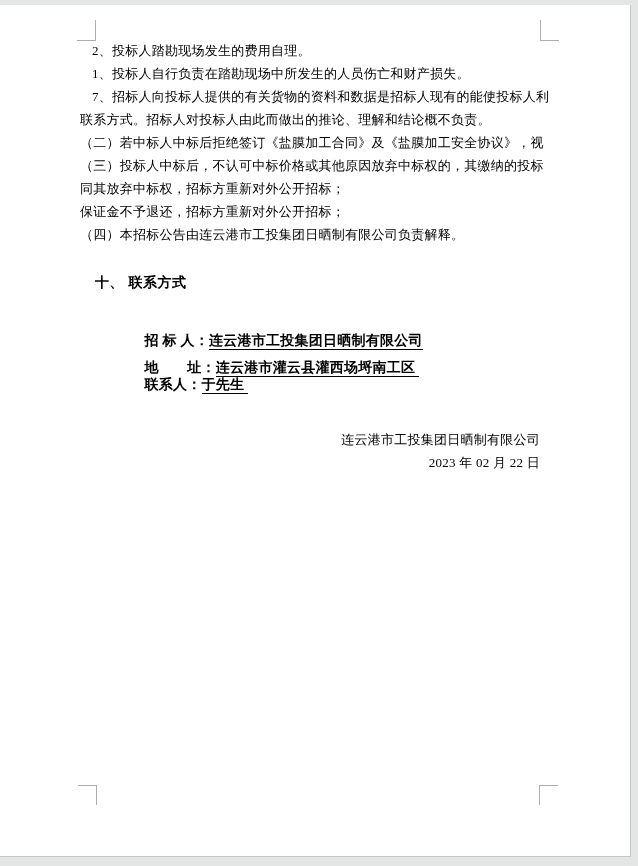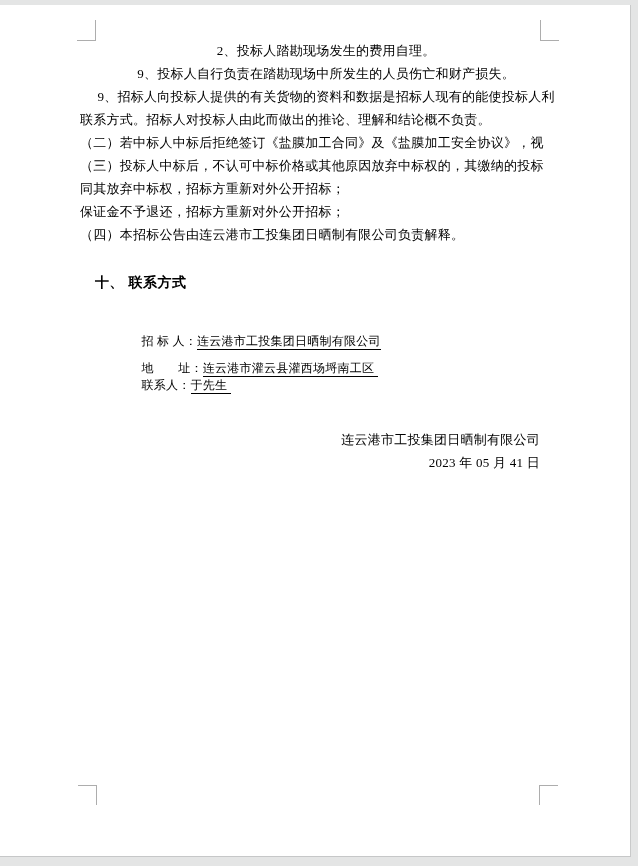--- a/index.html
+++ b/index.html
@@ -24,32 +24,32 @@
   .mark.tr{left:540px;top:15px;width:18px;height:20px;border-left:1px solid #adadad;border-bottom:1px solid #adadad;}
   .mark.bl{left:78px;top:780px;width:18px;height:19px;border-right:1px solid #adadad;border-top:1px solid #adadad;}
   .mark.br{left:539px;top:780px;width:18px;height:19px;border-left:1px solid #adadad;border-top:1px solid #adadad;}
 
   .body-text{position:absolute;left:80px;top:34px;width:480px;}
   .line{
     height:23px;line-height:23px;
     font-size:13px;letter-spacing:0.25px;
     white-space:pre;
   }
-  .line.indent{padding-left:12px;text-align:center;}
+  .line.indent{padding-left:12px;}
 
   .heading{
     position:absolute;left:95px;top:266px;margin:0;
     font-family:"Liberation Sans","DejaVu Sans",sans-serif;
     font-size:14px;font-weight:bold;letter-spacing:0.5px;
     line-height:23px;white-space:pre;
   }
 
   .contact-row{
     position:absolute;left:122px;height:20px;line-height:20px;
-    font-size:12px;letter-spacing:0.25px;white-space:pre;
+    font-size:14px;letter-spacing:0.25px;white-space:pre;font-weight:bold;
   }
   .contact-row.r0{top:306px;}
   .contact-row.r1{top:333px;}
   .contact-row.r2{top:350px;text-align:center;}
   .contact-row.r3{top:384px;}
   .underlined{border-bottom:1px solid #000;padding-bottom:1px;}
 
   .signature{
     position:absolute;left:80px;top:423px;width:460px;
     text-align:right;
@@ -65,22 +65,22 @@
 <div class="viewport">
   <div class="page">
 
     <div class="mark tl"></div>
     <div class="mark tr"></div>
     <div class="mark bl"></div>
     <div class="mark br"></div>
 
     <div class="body-text">
       <div class="line indent">2、投标人踏勘现场发生的费用自理。</div>
-      <div class="line indent">9、投标人自行负责在踏勘现场中所发生的人员伤亡和财产损失。</div>
-      <div class="line indent">9、招标人向投标人提供的有关货物的资料和数据是招标人现有的能使投标人利</div>
+      <div class="line indent">1、投标人自行负责在踏勘现场中所发生的人员伤亡和财产损失。</div>
+      <div class="line indent">7、招标人向投标人提供的有关货物的资料和数据是招标人现有的能使投标人利</div>
       <div class="line">联系方式。招标人对投标人由此而做出的推论、理解和结论概不负责。</div>
       <div class="line">（二）若中标人中标后拒绝签订《盐膜加工合同》及《盐膜加工安全协议》，视</div>
       <div class="line">（三）投标人中标后，不认可中标价格或其他原因放弃中标权的，其缴纳的投标</div>
       <div class="line">同其放弃中标权，招标方重新对外公开招标；</div>
       <div class="line">保证金不予退还，招标方重新对外公开招标；</div>
       <div class="line">（四）本招标公告由连云港市工投集团日晒制有限公司负责解释。</div>
     </div>
 
     <h2 class="heading">十、 联系方式</h2>
 
@@ -89,17 +89,17 @@
     </div>
     <div class="contact-row r1">
       <span class="lbl">地　　址：</span><span class="val underlined">连云港市灌云县灌西场埒南工区 </span>
     </div>
     <div class="contact-row r2">
       <span class="lbl">联系人：</span><span class="val underlined">于先生 </span>
     </div>
 
     <div class="signature">
       <div>连云港市工投集团日晒制有限公司</div>
-      <div>2023 年 05 月 41 日</div>
+      <div>2023 年 02 月 22 日</div>
     </div>
 
   </div>
 </div>
 
 </body></html>

